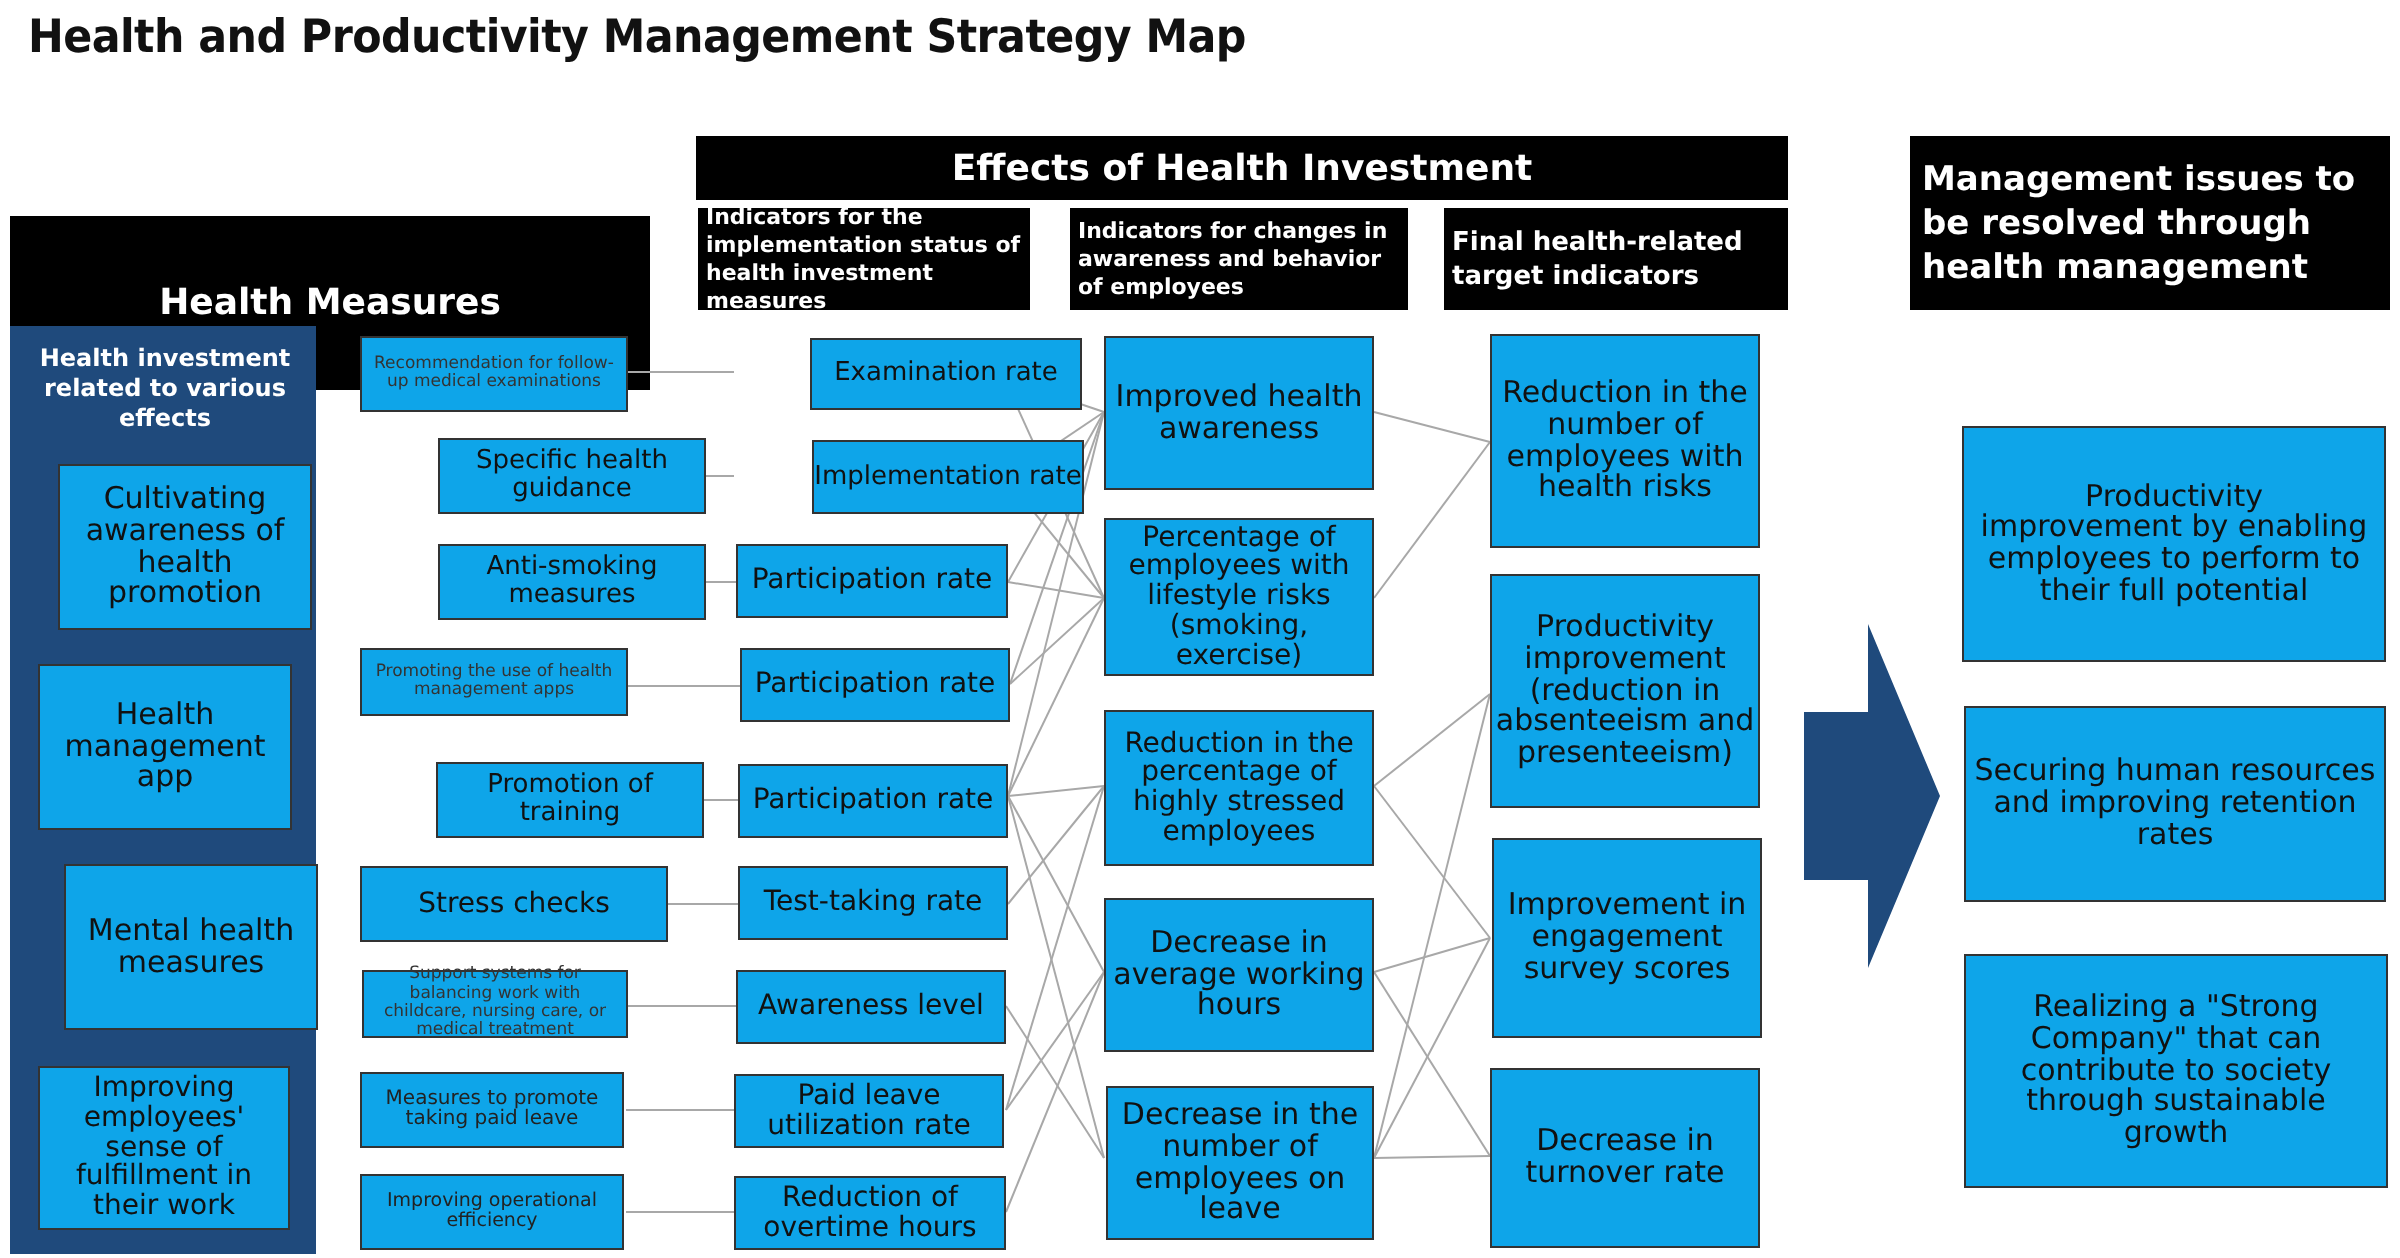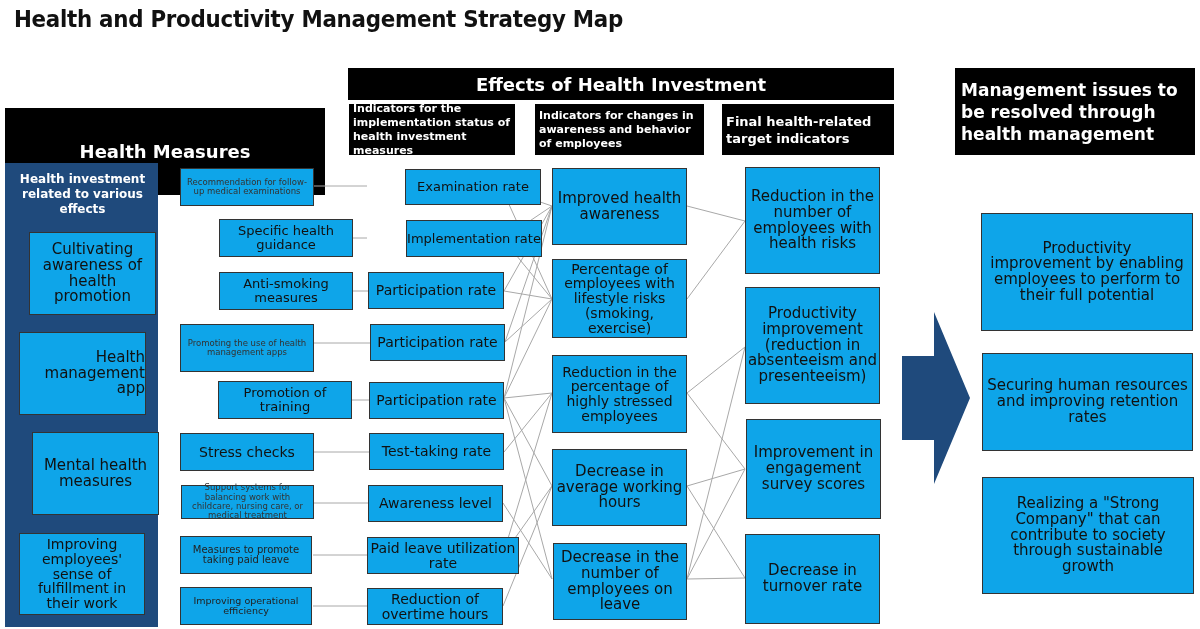--- a/index.html
+++ b/index.html
@@ -29,21 +29,21 @@
 <div class="abs navy h-main" style="left:5px;top:68px;width:320px;height:87px;margin-top:40px;">Health Measures</div>
 <div class="abs navy h-main" style="left:348px;top:68px;width:546px;height:32px;">Effects of Health Investment</div>
 <div class="abs navy h-sub" style="left:349px;top:104px;width:166px;height:51px;">Indicators for the implementation status of health investment measures</div>
 <div class="abs navy h-sub" style="left:535px;top:104px;width:169px;height:51px;">Indicators for changes in awareness and behavior of employees</div>
 <div class="abs navy h-sub big" style="left:722px;top:104px;width:172px;height:51px;">Final health-related target indicators</div>
 <div class="abs navy h-mgmt" style="left:955px;top:68px;width:240px;height:87px;padding:0 6px;">Management issues to be resolved through health management</div>
 
 <div class="abs sidebar" style="left:5px;top:163px;width:153px;height:464px;"></div>
 <div class="abs sidebar-title" style="left:10px;top:172px;width:145px;">Health investment related to various effects</div>
 <div class="abs box f15" style="left:19px;top:232px;width:127px;height:83px;margin-left:10px;">Cultivating awareness of health promotion</div>
-<div class="abs box f15" style="left:19px;top:332px;width:127px;height:83px;text-align:right;">Health management app</div>
+<div class="abs box f15" style="left:19px;top:332px;width:127px;height:83px;">Health management app</div>
 <div class="abs box f15" style="left:32px;top:432px;width:127px;height:83px;">Mental health measures</div>
 <div class="abs box f14" style="left:19px;top:533px;width:126px;height:82px;">Improving employees' sense of fulfillment in their work</div>
 
 <svg class="lines" width="1200" height="629">
 
   <line x1="313" y1="186" x2="367" y2="186"></line>
   <line x1="313" y1="238" x2="367" y2="238"></line>
   <line x1="313" y1="291" x2="368" y2="291"></line>
   <line x1="313" y1="343" x2="370" y2="343"></line>
   <line x1="313" y1="400" x2="369" y2="400"></line>
@@ -78,35 +78,35 @@
   <line x1="687" y1="486" x2="745" y2="469"></line>
   <line x1="687" y1="486" x2="745" y2="578"></line>
   <line x1="687" y1="579" x2="745" y2="347"></line>
   <line x1="687" y1="579" x2="745" y2="469"></line>
   <line x1="687" y1="579" x2="745" y2="578"></line>
 </svg>
 
 <div class="abs box f8" style="left:180px;top:168px;width:134px;height:38px;padding:0 4px;">Recommendation for follow-up medical examinations</div>
 <div class="abs box f13" style="left:180px;top:219px;width:134px;height:38px;">Specific health guidance</div>
 <div class="abs box f13" style="left:180px;top:272px;width:134px;height:38px;">Anti-smoking measures</div>
-<div class="abs box f8" style="left:180px;top:324px;width:134px;height:48px;padding:0 3px;">Promoting the use of health management apps</div>
+<div class="abs box f8" style="left:180px;top:324px;width:134px;height:34px;padding:0 3px;">Promoting the use of health management apps</div>
 <div class="abs box f13" style="left:179px;top:381px;width:134px;height:38px;">Promotion of training</div>
-<div class="abs box f14" style="left:180px;top:433px;width:134px;height:38px;">Stress checks</div>
+<div class="abs box f14" style="left:180px;top:433px;width:154px;height:38px;">Stress checks</div>
 <div class="abs box f8" style="left:181px;top:485px;width:133px;height:34px;padding:0 2px;">Support systems for balancing work with childcare, nursing care, or medical treatment</div>
 <div class="abs box" style="left:180px;top:536px;width:132px;height:38px;font-size:10px;color:#222;">Measures to promote taking paid leave</div>
 <div class="abs box" style="left:180px;top:587px;width:132px;height:38px;font-size:9.5px;color:#222;">Improving operational efficiency</div>
 
 <div class="abs box f13" style="left:366px;top:169px;width:136px;height:36px;">Examination rate</div>
 <div class="abs box f13" style="left:367px;top:220px;width:136px;height:37px;">Implementation rate</div>
 <div class="abs box f14" style="left:368px;top:272px;width:136px;height:37px;">Participation rate</div>
 <div class="abs box f14" style="left:370px;top:324px;width:135px;height:37px;">Participation rate</div>
 <div class="abs box f14" style="left:369px;top:382px;width:135px;height:37px;">Participation rate</div>
 <div class="abs box f14" style="left:369px;top:433px;width:135px;height:37px;">Test-taking rate</div>
 <div class="abs box f14" style="left:368px;top:485px;width:135px;height:37px;">Awareness level</div>
-<div class="abs box f14" style="left:367px;top:537px;width:152px;height:37px;">Paid leave utilization rate</div>
+<div class="abs box f14" style="left:367px;top:537px;width:135px;height:37px;">Paid leave utilization rate</div>
 <div class="abs box f14" style="left:367px;top:588px;width:136px;height:37px;">Reduction of overtime hours</div>
 
 <div class="abs box f15" style="left:552px;top:168px;width:135px;height:77px;">Improved health awareness</div>
 <div class="abs box f14" style="left:552px;top:259px;width:135px;height:79px;">Percentage of employees with lifestyle risks (smoking, exercise)</div>
 <div class="abs box f14" style="left:552px;top:355px;width:135px;height:78px;">Reduction in the percentage of highly stressed employees</div>
 <div class="abs box f15" style="left:552px;top:449px;width:135px;height:77px;">Decrease in average working hours</div>
 <div class="abs box f15" style="left:553px;top:543px;width:134px;height:77px;">Decrease in the number of employees on leave</div>
 
 <div class="abs box f15" style="left:745px;top:167px;width:135px;height:107px;">Reduction in the number of employees with health risks</div>
 <div class="abs box f15" style="left:745px;top:287px;width:135px;height:117px;">Productivity improvement (reduction in absenteeism and presenteeism)</div>

